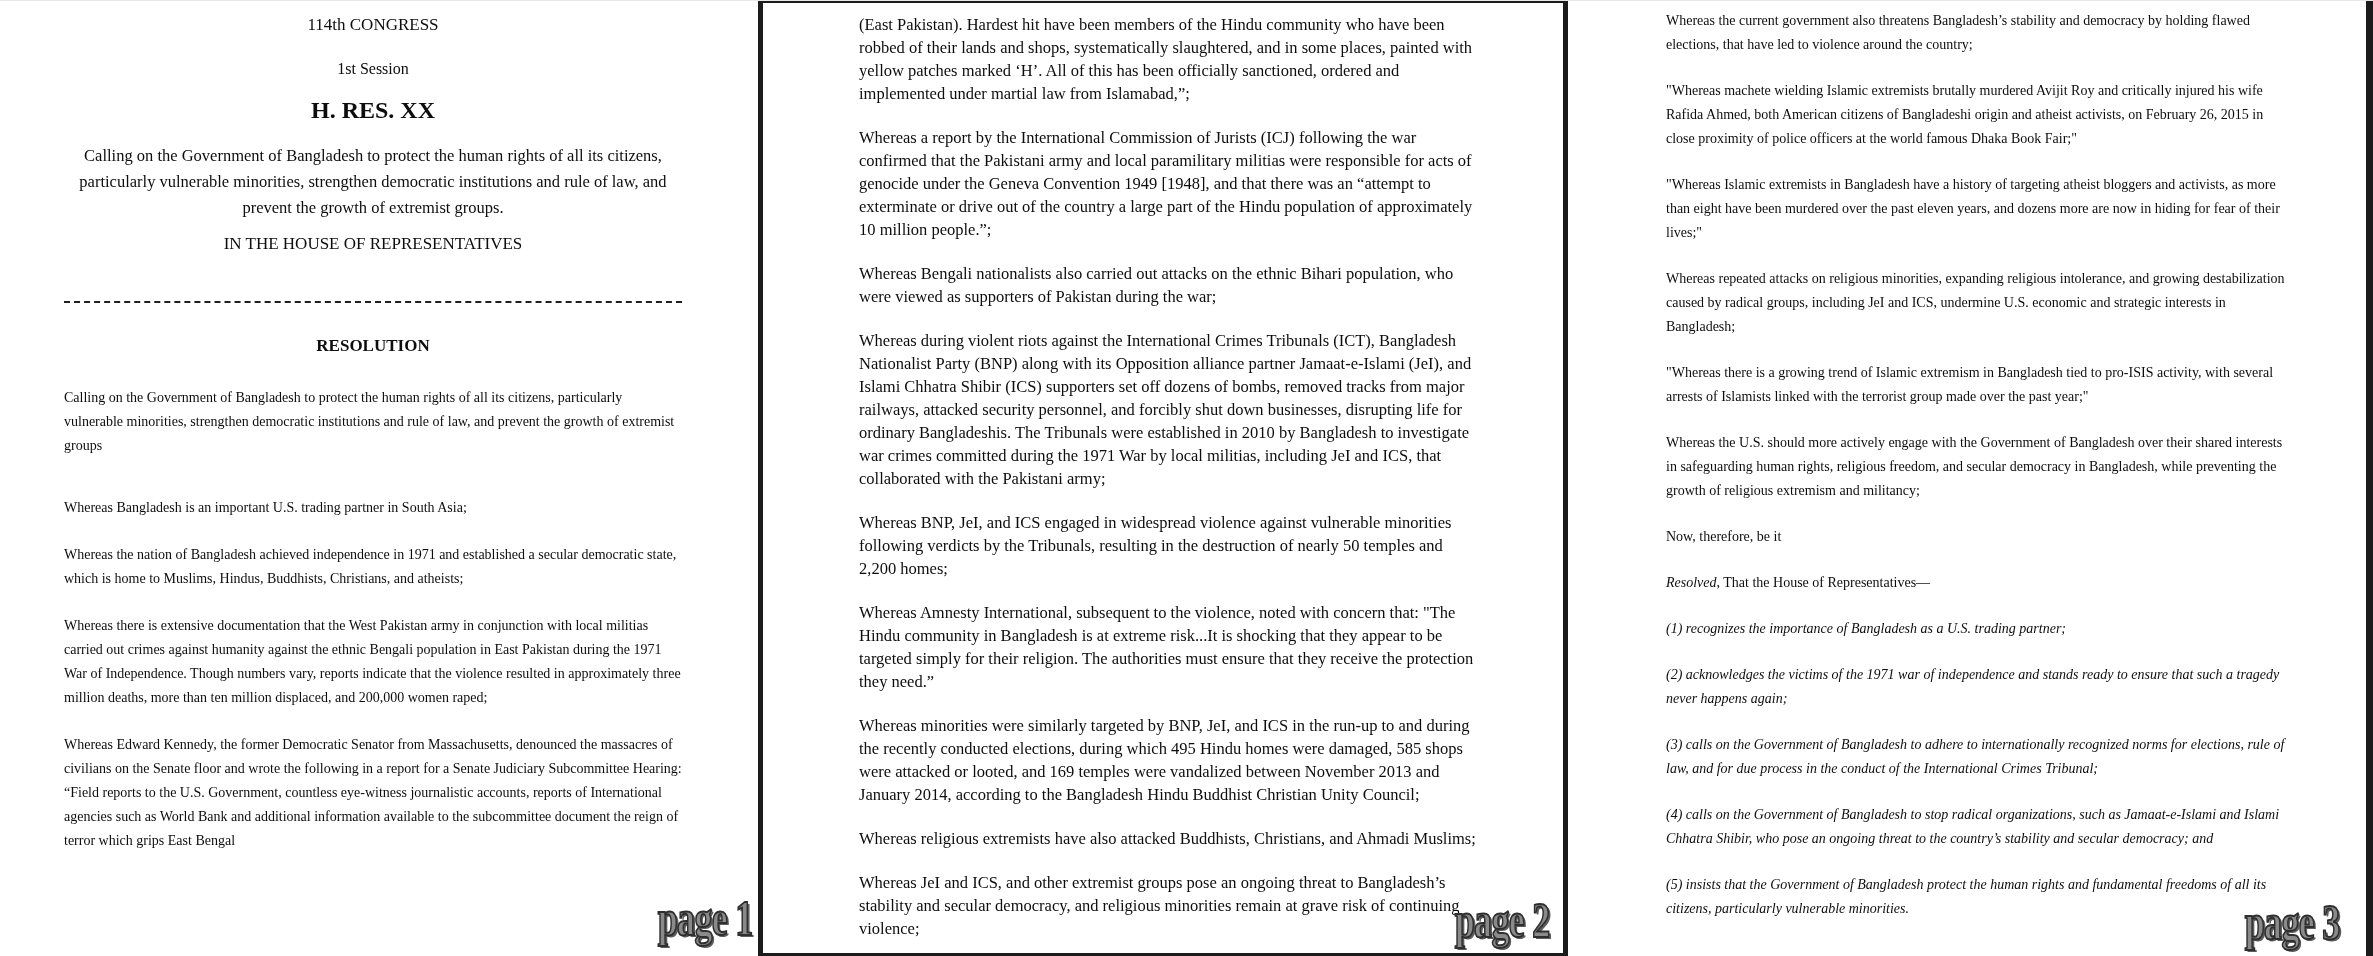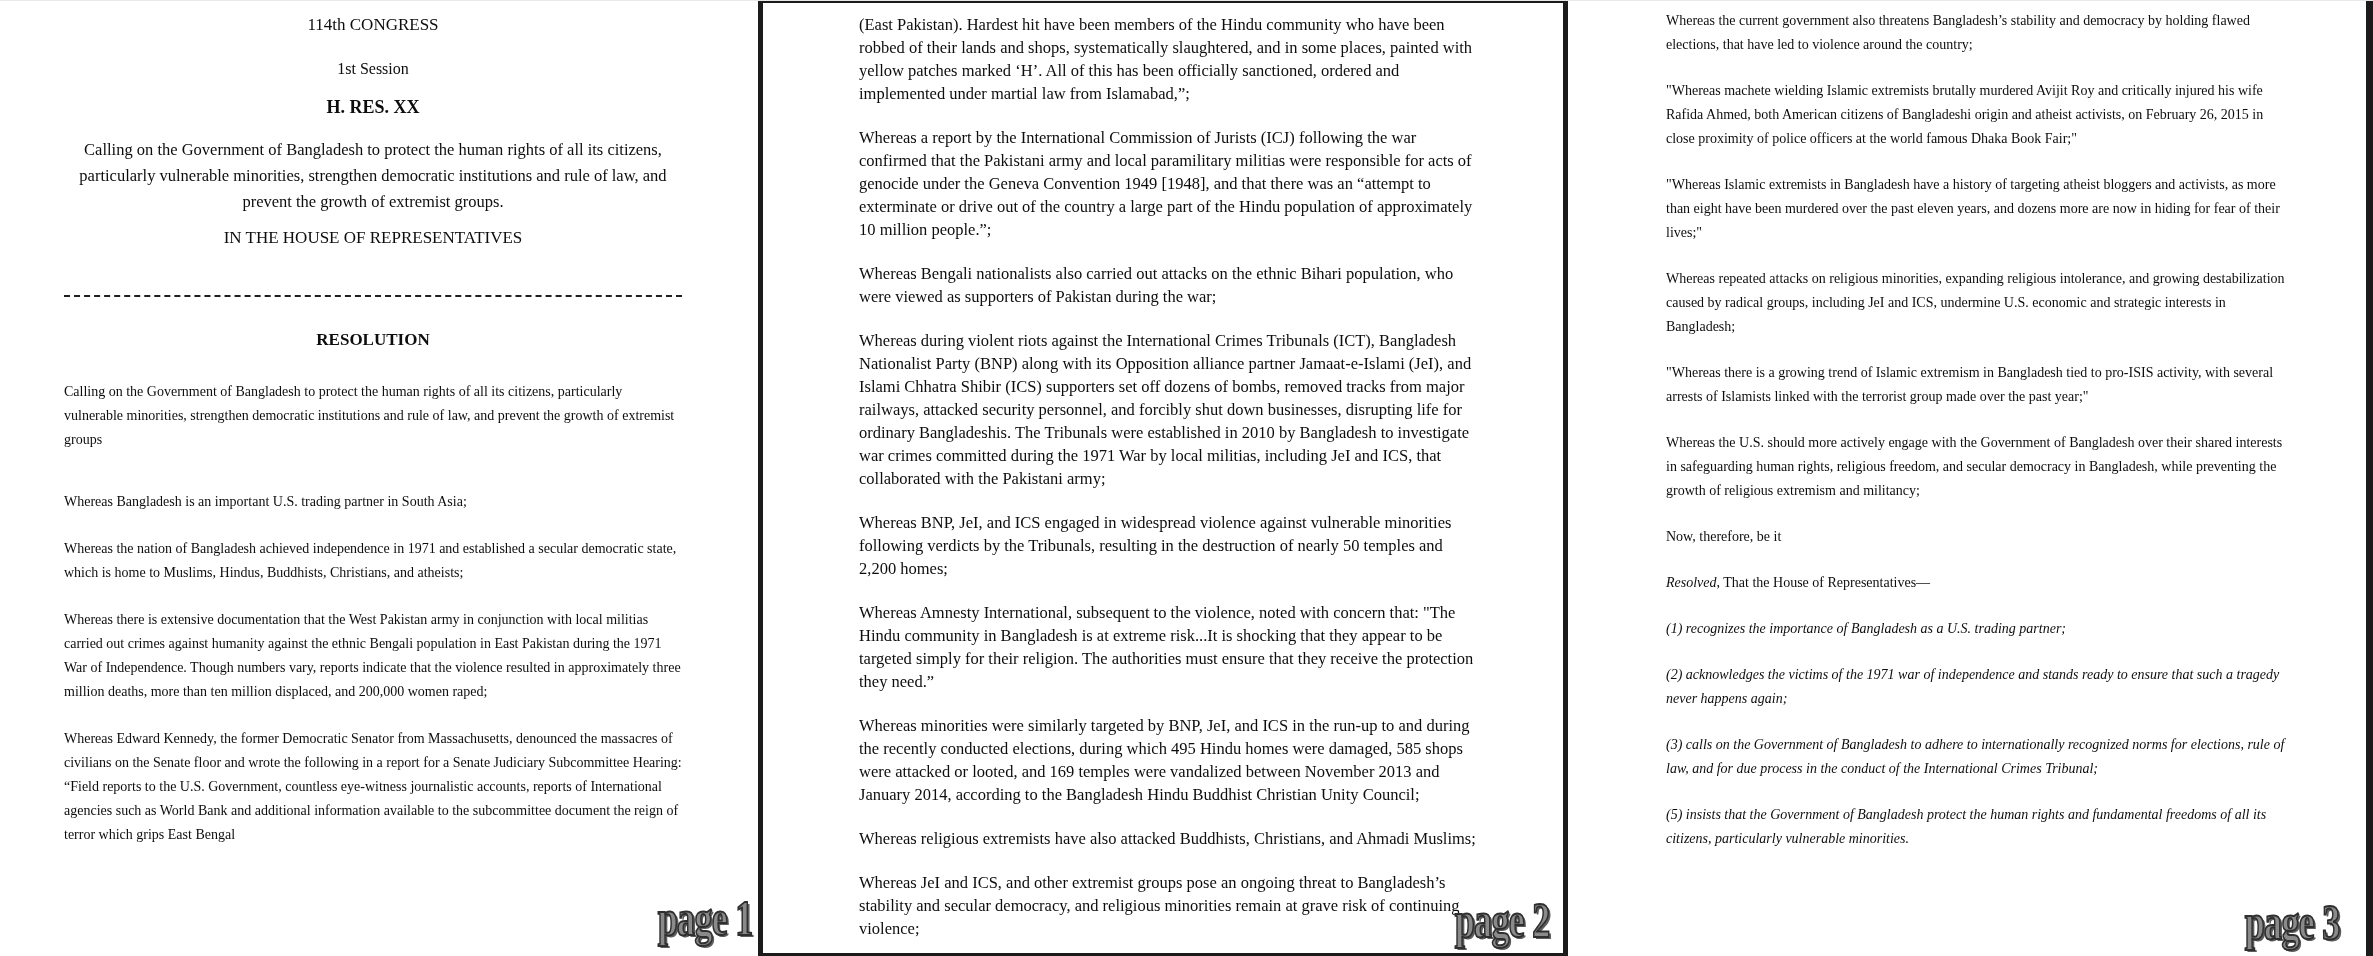--- a/index.html
+++ b/index.html
@@ -25,21 +25,21 @@
     left: 758px; width: 810px;
     border: solid #1b1b1b;
     border-width: 2px 5px 4px 5px;
     padding: 10px 82px 15px 96px;
   }
   #page3 { left: 1568px; width: 805px; padding: 8px 86px 0 98px; }
 
   .center { text-align: center; }
   .h-congress { font-size: 17px; margin-bottom: 25px; }
   .h-session  { font-size: 16px; margin-bottom: 19px; }
-  .h-billno   { font-size: 18px; font-weight: bold; margin-bottom: 19px; }
+  .h-billno   { font-size: 24px; font-weight: bold; margin-bottom: 19px; }
   .h-preamble { font-size: 16.5px; line-height: 26px; margin-bottom: 13px; }
   .h-chamber  { font-size: 17px; font-weight: normal; margin-bottom: 47px; }
   .divider {
     border-top: 2px dashed #1f1f1f;
     height: 0;
     margin-bottom: 33px;
   }
   .h-resolution { font-size: 17px; font-weight: bold; margin-bottom: 30px; }
 
   .body-text p {
@@ -129,19 +129,20 @@
       <p>"Whereas machete wielding Islamic extremists brutally murdered Avijit Roy and critically injured his wife Rafida Ahmed, both American citizens of Bangladeshi origin and atheist activists, on February 26, 2015 in close proximity of police officers at the world famous Dhaka Book Fair;"</p>
       <p>"Whereas Islamic extremists in Bangladesh have a history of targeting atheist bloggers and activists, as more than eight have been murdered over the past eleven years, and dozens more are now in hiding for fear of their lives;"</p>
       <p>Whereas repeated attacks on religious minorities, expanding religious intolerance, and growing destabilization caused by radical groups, including JeI and ICS, undermine U.S. economic and strategic interests in Bangladesh;</p>
       <p>"Whereas there is a growing trend of Islamic extremism in Bangladesh tied to pro-ISIS activity, with several arrests of Islamists linked with the terrorist group made over the past year;"</p>
       <p>Whereas the U.S. should more actively engage with the Government of Bangladesh over their shared interests in safeguarding human rights, religious freedom, and secular democracy in Bangladesh, while preventing the growth of religious extremism and militancy;</p>
       <p>Now, therefore, be it</p>
       <p class="resolved-clause"><em>Resolved</em><span>, That the House of Representatives—</span></p>
       <p class="resolved-item">(1) recognizes the importance of Bangladesh as a U.S. trading partner;</p>
       <p class="resolved-item">(2) acknowledges the victims of the 1971 war of independence and stands ready to ensure that such a tragedy never happens again;</p>
       <p class="resolved-item">(3) calls on the Government of Bangladesh to adhere to internationally recognized norms for elections, rule of law, and for  due process in the conduct of the International Crimes Tribunal;</p>
+      <p class="resolved-item">(4) calls on the Government of Bangladesh to stop radical organizations, such as Jamaat-e-Islami and Islami Chhatra Shibir, who pose an ongoing threat to the country’s stability and secular democracy; and</p>
       <p class="resolved-item">(5) insists that the Government of Bangladesh protect the human rights and fundamental freedoms of all its citizens, particularly vulnerable minorities.</p>
     </div>
     <div class="page-label">page 3</div>
   </section>
 
   <div class="edge-strip"></div>
 </div>
 
 </body></html>

